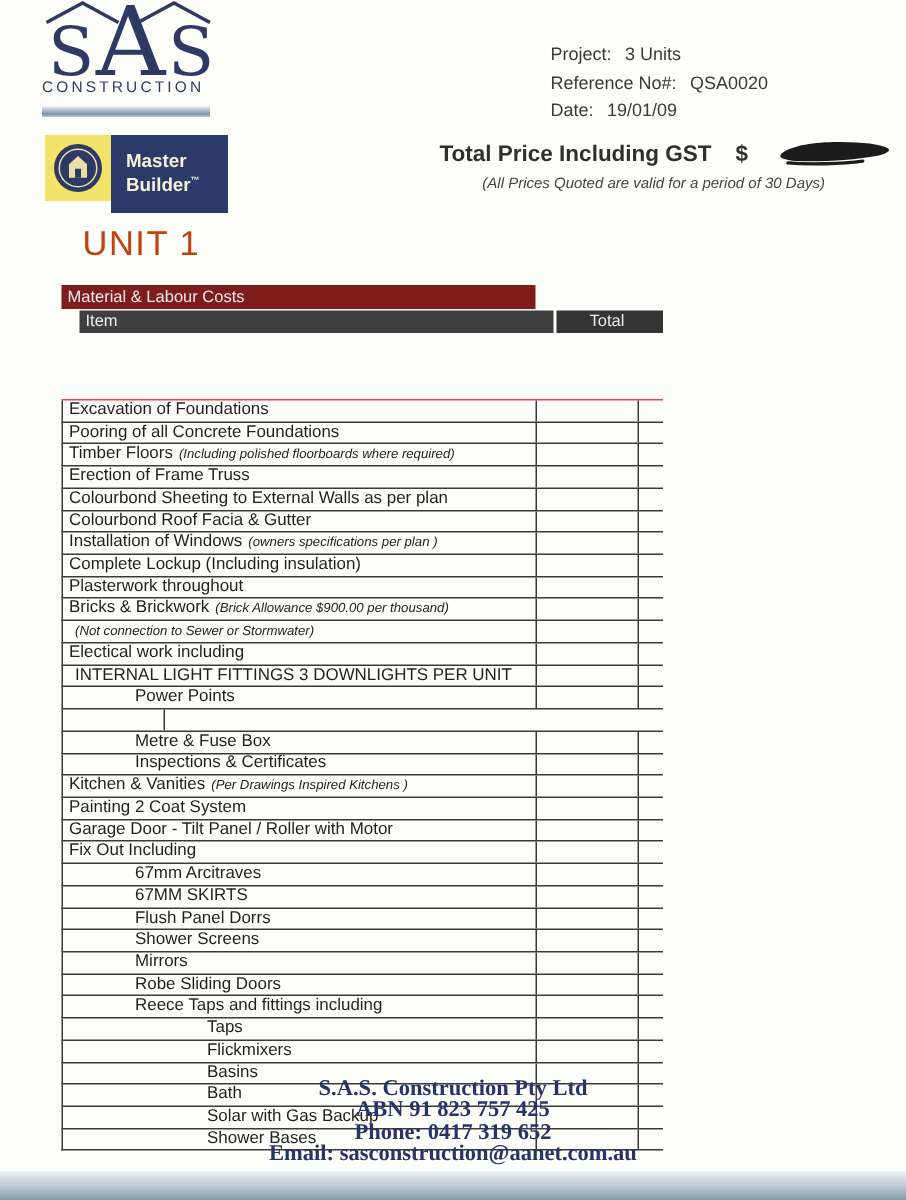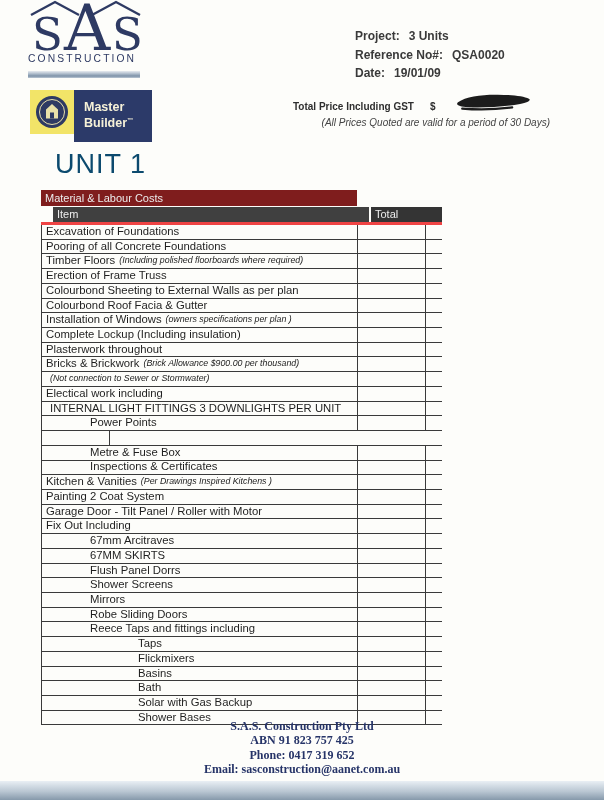--- a/index.html
+++ b/index.html
@@ -26,66 +26,66 @@
   .mb-badge { position:absolute; left:30px; top:90px; display:flex; height:44px; }
   .mb-yellow { width:44px; height:44px; background:#f2e468; display:flex; align-items:center; justify-content:center; }
   .mb-navy {
     width:68px; height:52px; background:#2c3a69; color:#f6f1d8;
     font-size:12.5px; font-weight:bold; line-height:13.5px;
     display:flex; flex-direction:column; justify-content:center; padding-left:10px; box-sizing:content-box;
   }
   .mb-tm { font-size:6px; vertical-align:super; }
 
   
-  .project-block { position:absolute; left:355px; top:27px; font-weight:bold; font-size:12px; color:#3a3a3a; }
+  .project-block { position:absolute; left:367px; top:27px; font-weight:normal; font-size:12px; color:#3a3a3a; }
   .field { display:flex; line-height:18.5px; }
   .fv { margin-left:9px; }
 
   
-  .total-price { position:absolute; left:293px; top:92px; display:flex; align-items:flex-end; font-weight:bold; font-size:10px; color:#2f2f2f; }
+  .total-price { position:absolute; left:293px; top:92px; display:flex; align-items:center; font-weight:bold; font-size:15px; color:#2f2f2f; }
   .dollar { margin-left:16px; }
   .redaction { margin-left:18px; transform:rotate(-2deg); }
   .valid-note { position:absolute; left:300px; top:117px; width:250px; text-align:right; font-style:italic; font-size:10px; color:#444; }
 
   
-  .unit-title { position:absolute; left:55px; top:149px; font-size:27px; letter-spacing:1px; color:#0c4a6e; }
+  .unit-title { position:absolute; left:55px; top:149px; font-size:23px; letter-spacing:1px; color:#c2410c; }
 
   
   .costs-table { position:absolute; left:41px; top:190px; }
   .section-bar {
     width:316px; height:16px; background:#7f1d1d; color:#ececec;
     font-size:11px; line-height:16px; padding-left:4px; box-sizing:border-box;
   }
   .cols-bar { display:flex; margin-top:1px; }
   .item-head {
     width:316px; height:15px; background:#404040; color:#ececec;
     font-size:11px; line-height:15px; padding-left:4px; box-sizing:border-box;margin-left:12px;
   }
   .total-head {
     width:71px; height:15px; background:#343434; color:#ececec;
-    font-size:11px; line-height:15px; padding-left:4px; margin-left:2px; box-sizing:border-box;
-  }
-  .t-body { border-top:3px solid #ef4444; }
+    font-size:11px; line-height:15px; padding-left:22px; margin-left:2px; box-sizing:border-box;
+  }
+  .t-body { border-top:1px solid #ef4444;margin-top:44px; }
   .t-row { display:flex; height:14.72px; border-bottom:1px solid #3a3a3a; border-left:1px solid #3a3a3a; box-sizing:border-box; }
   .t-item {
     width:316px; border-right:1px solid #3a3a3a; box-sizing:border-box;
     font-size:11.3px; line-height:13.8px; white-space:nowrap; overflow:hidden;
     display:flex; align-items:center;
   }
   .t-total { width:68px; border-right:1px solid #3a3a3a; box-sizing:border-box; }
   .indent-0   { padding-left:4px; }
   .indent-half{ padding-left:8px; }
   .indent-1   { padding-left:48px; }
   .indent-2   { padding-left:96px; }
   .item-note { font-style:italic; font-size:8.8px; margin-left:4px; color:#222; }
 
   
   .footer {
     position:absolute; left:0; top:719px; width:604px; text-align:center;
-    font-family:"Liberation Serif", serif; font-weight:bold; font-size:12px;
+    font-family:"Liberation Serif", serif; font-weight:bold; font-size:15px;
     line-height:14.4px; color:#263468;
   }
   .bottom-band {
     position:absolute; left:0; top:781px; width:604px; height:19px;
     background:linear-gradient(to bottom,#e9eff4 0%,#b9c6d2 55%,#8699ab 100%);
   }
 </style>
 </head>
 <body>
 

